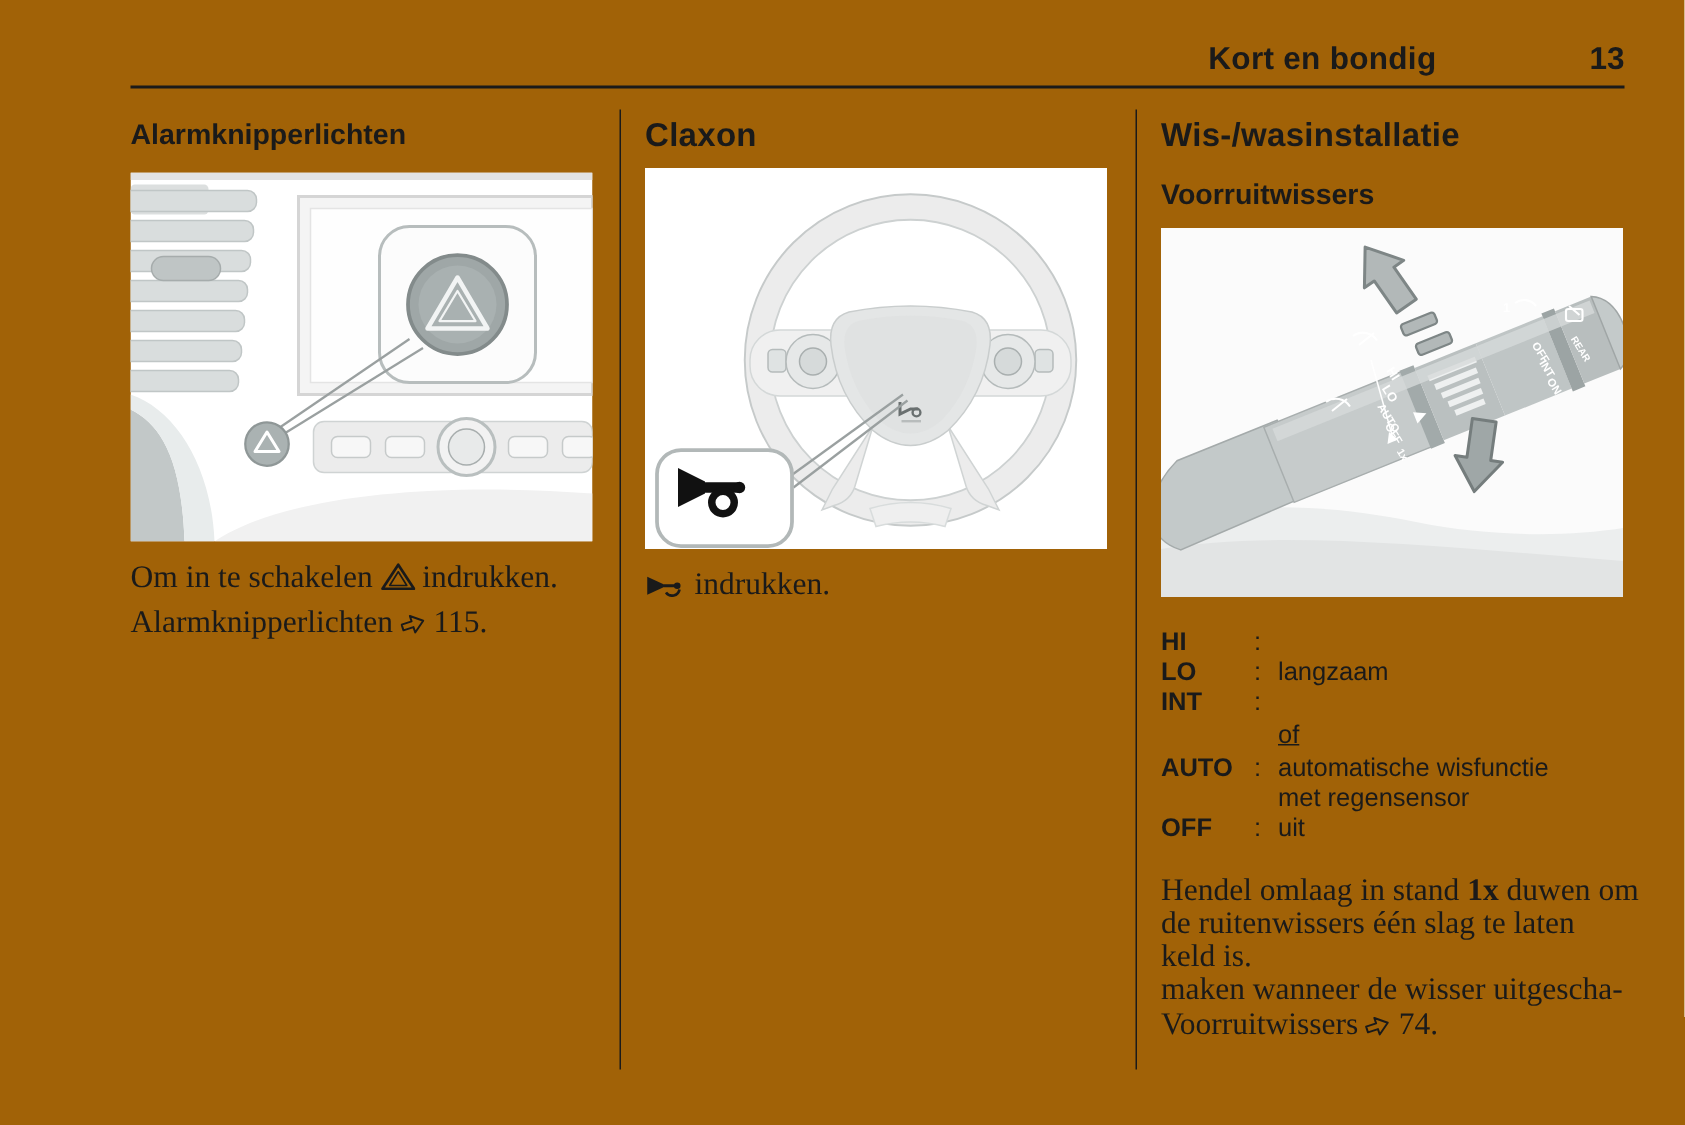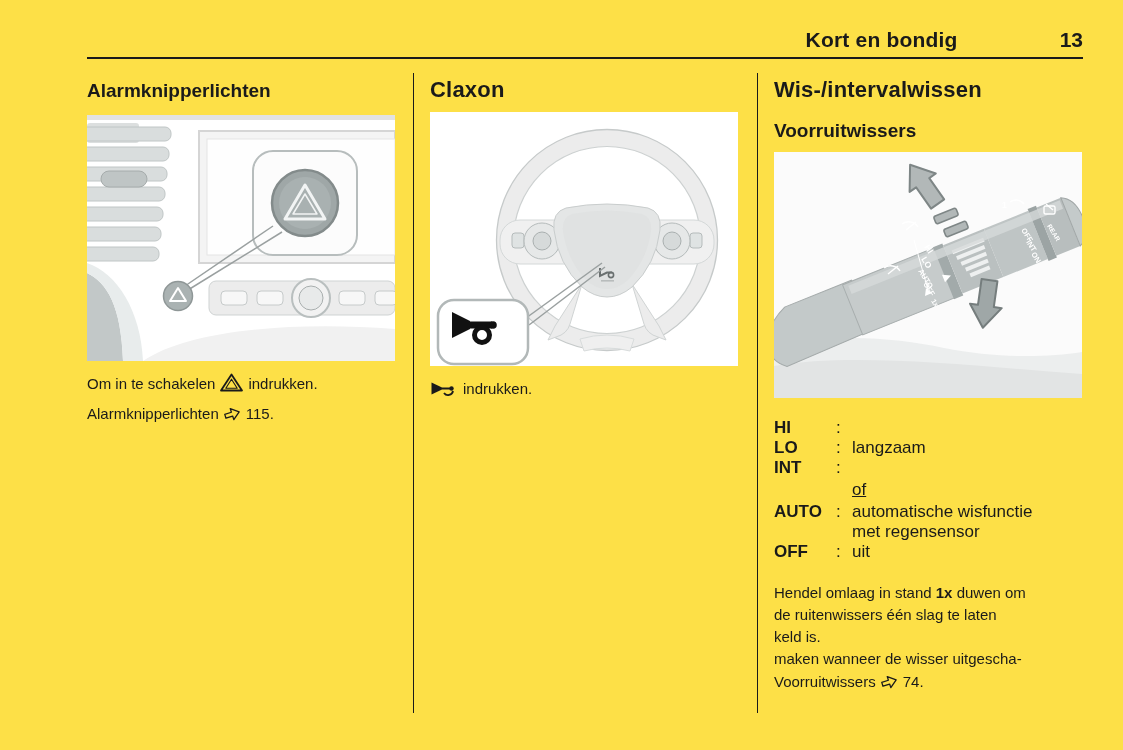--- a/index.html
+++ b/index.html
@@ -1,27 +1,27 @@
 <!DOCTYPE html>
 <html><head>
 <meta charset="utf-8">
 <style>
   html,body{margin:0;padding:0;background:#ffffff;}
-  .page{position:relative;width:1123px;height:750px;background:#fde047;overflow:hidden;
+  .page{position:relative;width:1123px;height:750px;background:#a16207;overflow:hidden;
         font-family:"Liberation Sans","DejaVu Sans",sans-serif;color:#1a1a1a;}
   .header{position:absolute;left:87px;top:28px;width:996px;display:flex;justify-content:flex-end;align-items:baseline;}
   .h-title{font-size:21px;font-weight:bold;letter-spacing:.2px;}
   .h-num{font-size:21px;font-weight:bold;margin-left:102px;}
   .header-rule{position:absolute;left:87px;top:57px;width:996px;height:1.5px;background:#1a1a1a;}
   .vsep{position:absolute;top:73px;width:1px;height:640px;background:#1a1a1a;}
   .vsep1{left:413px;}
   .vsep2{left:757px;}
   .heading{position:absolute;font-size:22px;font-weight:bold;letter-spacing:.2px;white-space:nowrap;}
   .subheading{position:absolute;font-size:19px;font-weight:bold;white-space:nowrap;}
-  .body-text{position:absolute;font-size:15px;line-height:22px;white-space:nowrap;}
+  .body-text{position:absolute;font-size:21px;line-height:22px;white-space:nowrap;font-family:Liberation Serif, serif;}
   .illus{position:absolute;}
   .icon-inline{display:inline-block;vertical-align:-3px;margin:0 5px;}
   
   .def-list{position:absolute;left:774px;top:418px;width:310px;font-size:17px;line-height:20px;}
   .def-row{display:flex;}
   .def-row.spacer{margin:2px 0 2px 0;text-decoration:underline;}
   .def-row .term{width:62px;font-weight:bold;flex:none;}
   .def-row .colon{width:16px;flex:none;}
   .def-row .def{flex:1;}
   .para .pline{display:block;white-space:nowrap;}
@@ -155,21 +155,21 @@
 
   <div class="body-text" style="left:430px;top:378px;">
     <svg class="icon-inline" style="margin-left:0;" width="28" height="17" viewBox="0 0 28 17">
       <polygon points="1.5,2.5 1.5,14.5 12,9.6 12,7.4" fill="#1a1a1a"></polygon>
       <path d="M12,8.5 H20" fill="none" stroke="#1a1a1a" stroke-width="2"></path>
       <path d="M14,13 a5,5 0 0 0 9,-2" fill="none" stroke="#1a1a1a" stroke-width="1.8"></path>
       <circle cx="21.5" cy="8.5" r="2.2" fill="#1a1a1a"></circle>
     </svg><span>indrukken.</span>
   </div>
 
-  <div class="heading" style="left:774px;top:77px;">Wis-/intervalwissen</div>
+  <div class="heading" style="left:774px;top:77px;">Wis-/wasinstallatie</div>
   <div class="subheading" style="left:774px;top:120px;">Voorruitwissers</div>
 
   <div class="illus" style="left:774px;top:152px;">
     <svg width="308" height="246" viewBox="0 0 308 246" font-family="Liberation Sans, DejaVu Sans, sans-serif">
       <rect x="0" y="0" width="308" height="246" fill="#fbfbfb"></rect>
       <path d="M0,196 C60,180 120,186 170,196 C220,206 270,206 308,200 L308,246 L0,246 Z" fill="#eceeee"></path>
       <path d="M0,214 C80,200 200,214 308,222 L308,246 L0,246 Z" fill="#e2e4e4"></path>
 
       <g transform="translate(4,160) rotate(-22)">
         <path d="M8,-2 C-20,10 -34,36 -12,54 L80,52 L80,-2 Z" fill="#c3c9c9" stroke="#a4aaaa"></path>

